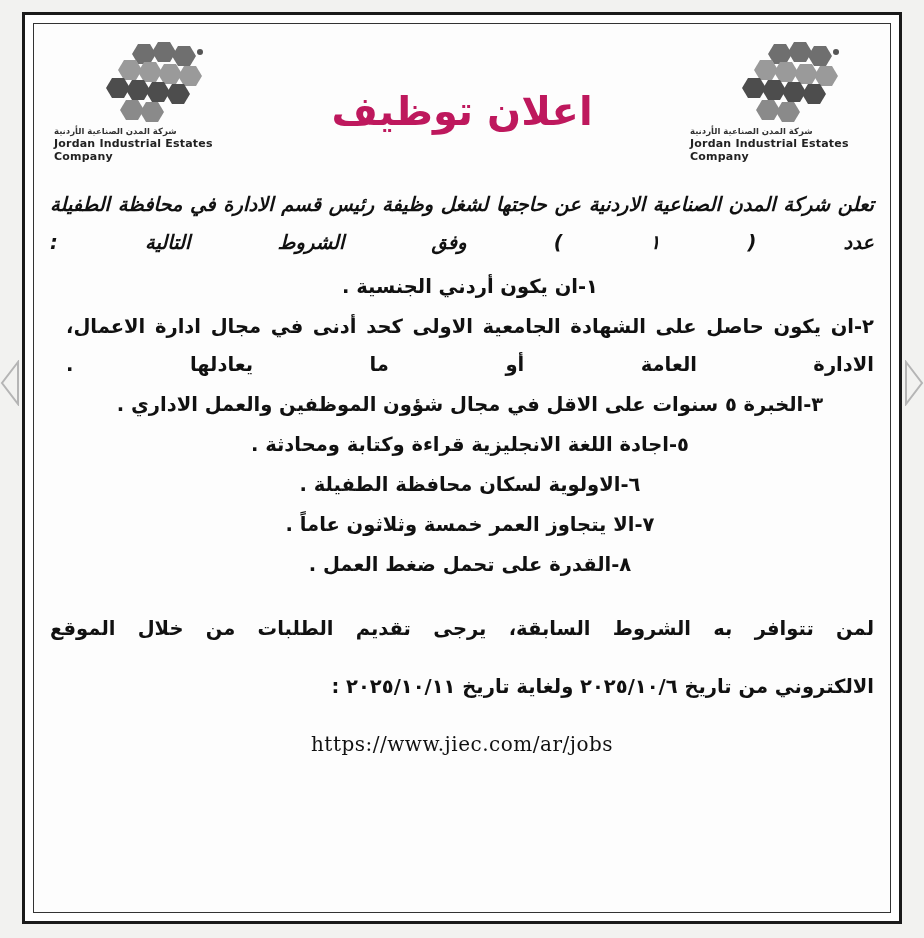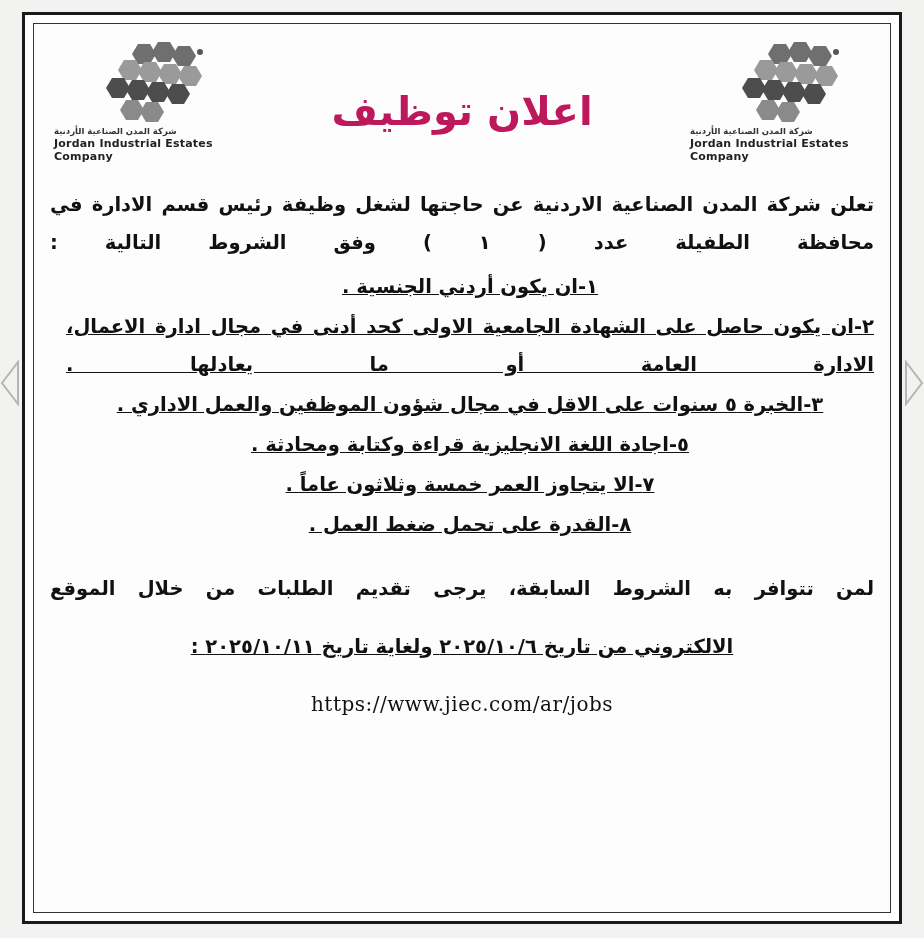--- a/index.html
+++ b/index.html
@@ -101,42 +101,40 @@
     line-height: 1.95;
     color: #111;
     text-align: right;
     direction: rtl;
   }
   .para {
     text-align: justify;
     text-align-last: justify;
     margin: 16px 0 6px 0;
     padding: 0 2px;
+    font-style: italic;
   }
   .item {
     margin: 0 0 2px 16px;
     padding: 0 2px;
     text-align: center;
-    text-decoration: underline;
   }
   .item.long {
     text-align: justify;
     text-align-last: justify;
   }
   .closing {
     margin-top: 26px;
     text-align: justify;
     text-align-last: justify;
     padding: 0 2px;
   }
   .closing2 {
     margin-top: 0;
-    text-align: center;
-    padding: 0 2px;
-    text-decoration: underline;
+    padding: 0 2px;
   }
   .url {
     margin-top: 8px;
     text-align: center;
     direction: ltr;
     font-family: "DejaVu Serif", "Liberation Serif", serif;
     font-size: 20px;
     font-weight: normal;
     letter-spacing: 0.5px;
     color: #111;
@@ -240,20 +238,21 @@
       </div>
 
       <div class="body-text">
 
         <p class="para">تعلن شركة المدن الصناعية الاردنية عن حاجتها لشغل وظيفة رئيس قسم الادارة في محافظة الطفيلة عدد ( ١ ) وفق الشروط التالية :</p>
 
         <p class="item">١-ان يكون أردني الجنسية .</p>
         <p class="item long">٢-ان يكون حاصل على الشهادة الجامعية الاولى كحد أدنى في مجال ادارة الاعمال، الادارة العامة أو ما يعادلها .</p>
         <p class="item">٣-الخبرة ٥ سنوات على الاقل في مجال شؤون الموظفين والعمل الاداري .</p>
         <p class="item">٥-اجادة اللغة الانجليزية قراءة وكتابة ومحادثة .</p>
+        <p class="item">٦-الاولوية لسكان محافظة الطفيلة .</p>
         <p class="item">٧-الا يتجاوز العمر خمسة وثلاثون عاماً .</p>
         <p class="item">٨-القدرة على تحمل ضغط العمل .</p>
 
         <p class="closing">لمن تتوافر به الشروط السابقة، يرجى تقديم الطلبات من خلال الموقع</p>
         <p class="closing2">الالكتروني من تاريخ ٢٠٢٥/١٠/٦ ولغاية تاريخ ٢٠٢٥/١٠/١١ :</p>
 
         <div class="url">https://www.jiec.com/ar/jobs</div>
       </div>
 
     </div>

